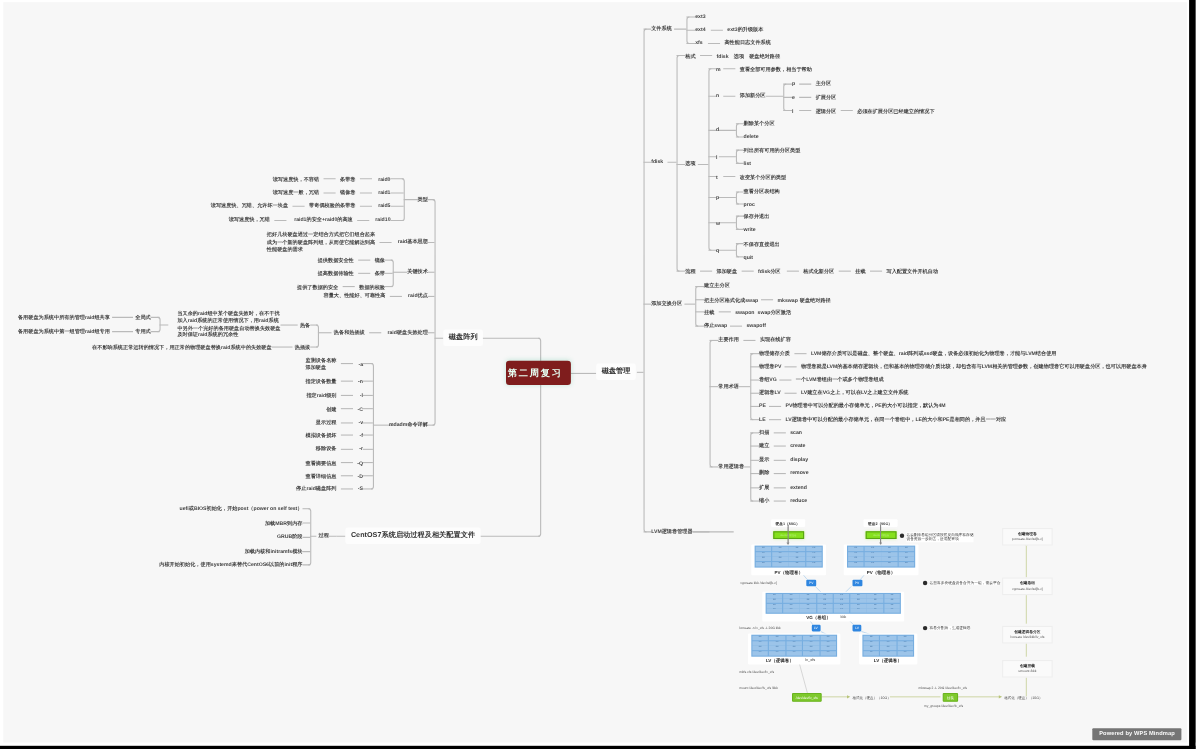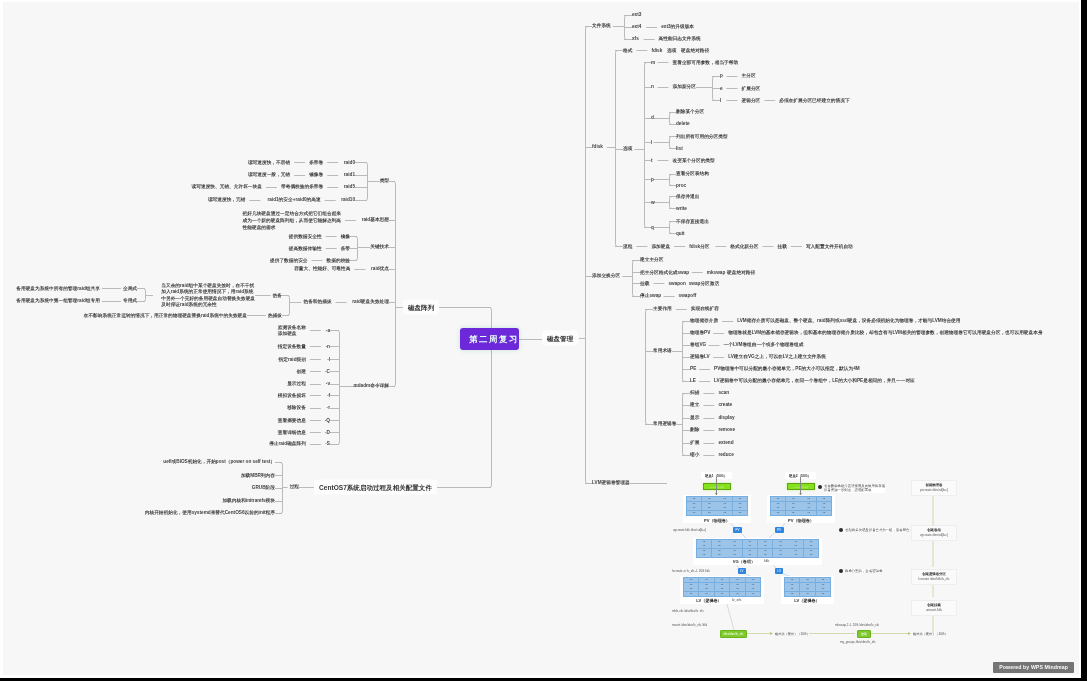--- a/index.html
+++ b/index.html
@@ -14,22 +14,22 @@
 #edge-right{position:absolute;right:0;top:0;width:6px;height:681px;background:#000;}
 #edge-right-inner{position:absolute;right:6px;top:0;width:2px;height:681px;background:#fff;}
 #edge-bottom-inner{position:absolute;left:0;bottom:3px;width:1087px;height:3px;background:#fff;}
 #edge-bottom{position:absolute;left:0;bottom:0;width:1087px;height:3px;background:#000;}
 svg.links{position:absolute;left:0;top:0;width:1073px;height:671px;pointer-events:none;}
 .nd{position:absolute;white-space:nowrap;color:#3f3f3f;font-size:4.7px;
   line-height:5.4px;font-weight:600;}
 .nd.r{transform:translate(0,-50%);}
 .nd.l{transform:translate(-100%,-50%);}
 .nd.multi{white-space:pre;}
-#root-node{position:absolute;background:#6d28d9;border-radius:3px;color:#e6fff3;
-  font-size:8.4px;font-weight:bold;text-align:right;letter-spacing:1.6px;
+#root-node{position:absolute;background:#7f1d1d;border-radius:3px;color:#e6fff3;
+  font-size:8.4px;font-weight:bold;text-align:left;letter-spacing:1.6px;
   text-indent:1.6px;
   box-shadow:0 0 5px rgba(60,191,142,.28);}
 .topic{position:absolute;background:#fdfdfd;color:#333;font-weight:bold;
   border-radius:2px;transform:translate(0,-50%);white-space:nowrap;
   font-size:6.5px;letter-spacing:.05px;padding:4px 5px;line-height:7px;}
 #wm{position:absolute;right:5px;bottom:3px;background:#757575;color:#fafafa;
   font-size:5.2px;line-height:11px;padding:0 6px;border-radius:1px;
   font-weight:600;letter-spacing:.1px;}
 #lvm-pic{position:absolute;left:0;top:0;width:1073px;height:671px;
   pointer-events:none;}

